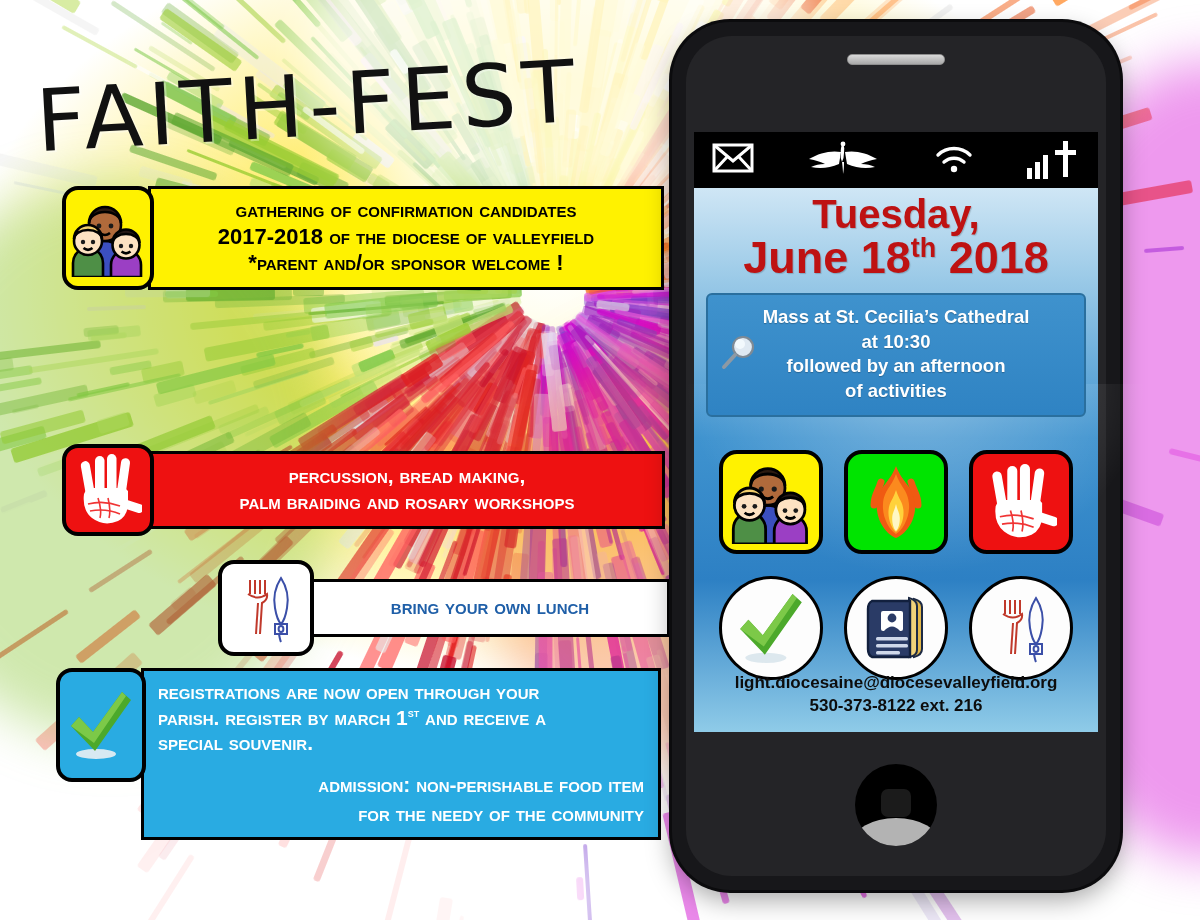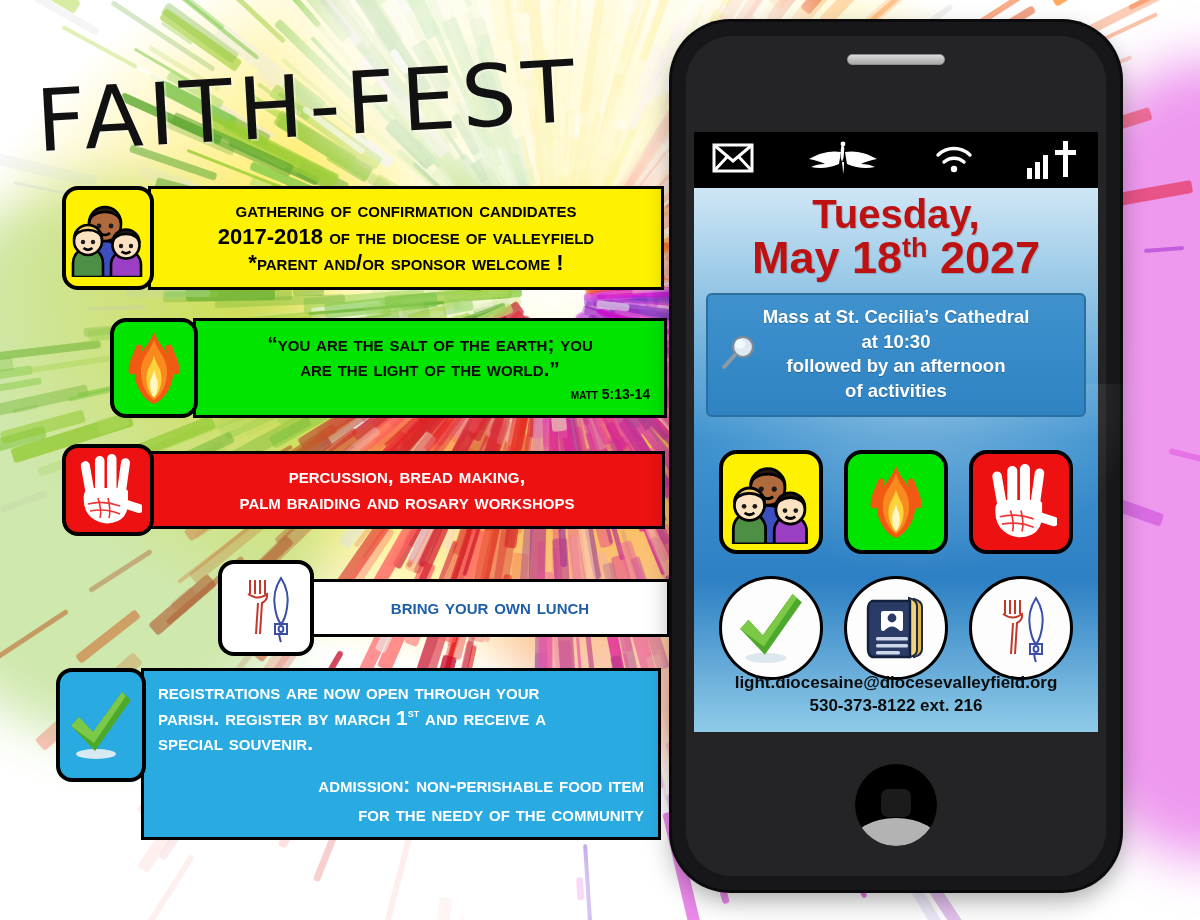--- a/index.html
+++ b/index.html
@@ -1625,37 +1625,20 @@
         </g>
       </svg>
     </div>
     <div class="bar" style="width:516px;height:104px;">
       <p class="smallcaps nowrap">Gathering of Confirmation Candidates</p>
       <p class="smallcaps nowrap">2017-2018 of the diocese of Valleyfield</p>
       <p class="smallcaps nowrap">*Parent and/or Sponsor welcome !</p>
     </div>
   </div>
 
-  <div class="row" id="row-quote" style="left:110px;top:318px;">
-    <div class="badge" style="width:88px;height:100px;margin-right:-5px;">
-      <svg width="62" height="76" viewBox="0 0 62 76">
-        <path d="M31 2 C24 20 14 22 12 38 C10 54 20 70 31 74 C42 70 52 54 50 38 C48 22 38 20 31 2 Z" fill="#F05A12"></path>
-        <path d="M31 10 C26 24 19 26 18 40 C17 53 24 66 31 70 C38 66 45 53 44 40 C43 26 36 24 31 10 Z" fill="#FB8A1E"></path>
-        <path d="M31 26 C28 36 24 38 23.5 47 C23 56 27 65 31 68 C35 65 39 56 38.5 47 C38 38 34 36 31 26 Z" fill="#FFD23B"></path>
-        <path d="M31 40 C29.5 47 27.5 48 27.2 54 C27 60 29 65.5 31 67 C33 65.5 35 60 34.8 54 C34.5 48 32.5 47 31 40 Z" fill="#FFF7C4"></path>
-        <path d="M16 18 C13 28 9 31 9 41" fill="none" stroke="#F05A12" stroke-width="7" stroke-linecap="round"></path>
-        <path d="M46 18 C49 28 53 31 53 41" fill="none" stroke="#F05A12" stroke-width="7" stroke-linecap="round"></path>
-      </svg>
-    </div>
-    <div class="bar" style="width:474px;height:100px;">
-      <p class="smallcaps nowrap">“You are the salt of the Earth; you</p>
-      <p class="smallcaps nowrap">are the light of the world.”</p>
-      <p class="smallcaps cite">Matt 5:13-14</p>
-    </div>
-  </div>
 
   <div class="row" id="row-workshop" style="left:62px;top:444px;">
     <div class="badge" style="width:92px;height:92px;margin-right:-5px;">
       <svg width="68" height="72" viewBox="0 0 68 72">
         <g fill="#ffffff">
           <rect x="9" y="7" width="9" height="34" rx="4.5" transform="rotate(-10 13 24)"></rect>
           <rect x="21" y="2" width="9.5" height="40" rx="4.7"></rect>
           <rect x="33" y="0" width="9.5" height="42" rx="4.7"></rect>
           <rect x="45" y="4" width="9" height="38" rx="4.5" transform="rotate(8 49 23)"></rect>
           <path d="M10 40 q-2 16 8 24 q12 9 26 3 q10 -5 10 -18 v-12 q-4 -5 -10 -3 H18 Q12 34 10 40 Z"></path>
@@ -1765,21 +1748,21 @@
             </g>
           </svg>
         </span>
       </div>
 
       <div id="wallpaper">
 
         <div id="date-block">
           <div id="date-l1">Tuesday,</div>
           <div id="date-l2">
-            <span>May 18</span><sup>th</sup><span> 2027</span>
+            <span>June 18</span><sup>th</sup><span> 2018</span>
           </div>
         </div>
 
         <div id="info-card">
           <span id="magnifier">
             <svg width="40" height="40" viewBox="0 0 40 40">
               <circle cx="23" cy="14" r="10" fill="#dfe9f2" stroke="#7e8a95" stroke-width="2.2"></circle>
               <circle cx="20" cy="11" r="5" fill="#f6fbff" opacity=".85"></circle>
               <path d="M15 22 L4 34" stroke="#8d99a4" stroke-width="4" stroke-linecap="round"></path>
             </svg>

